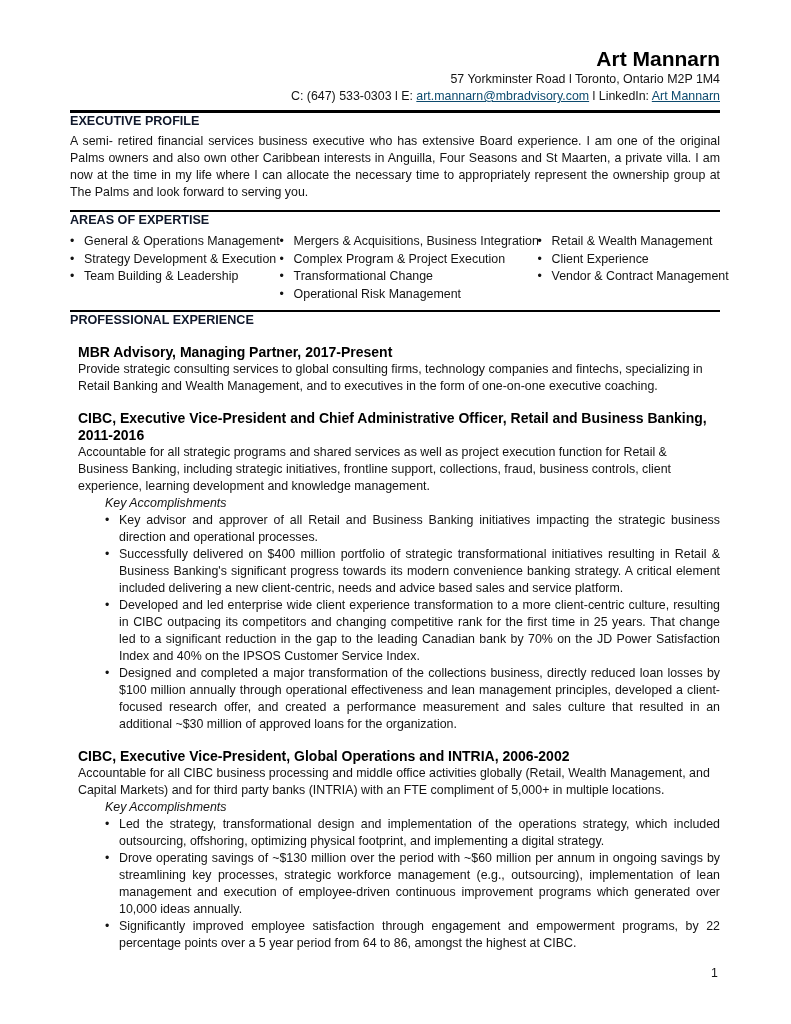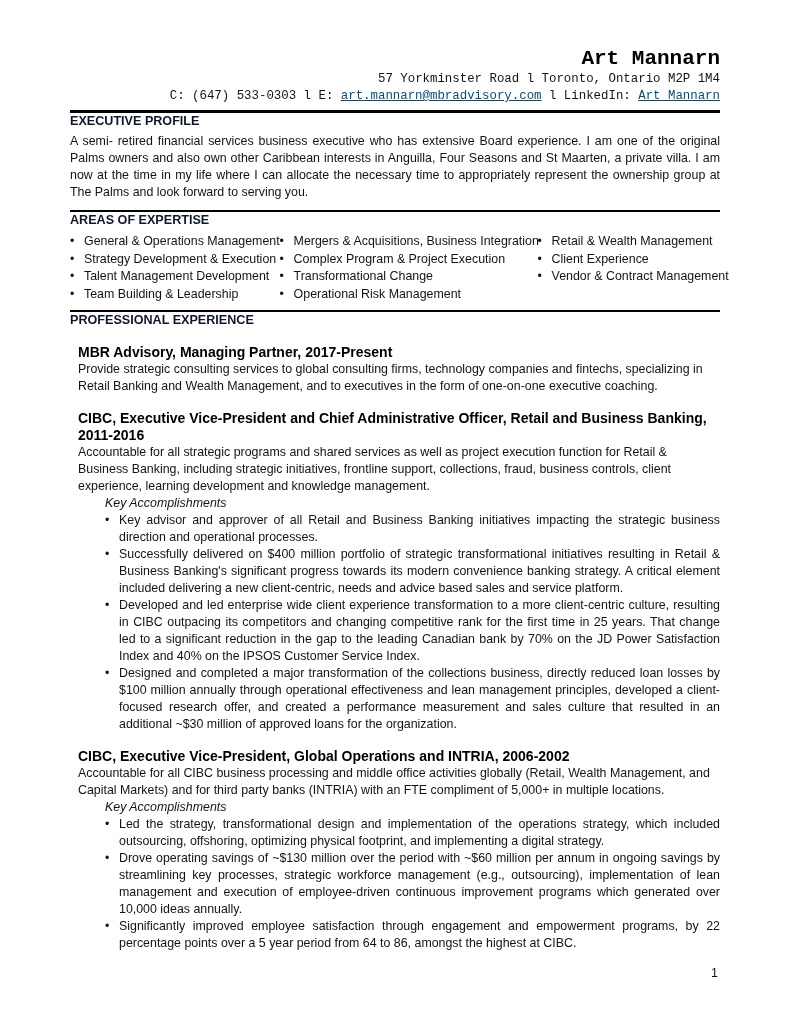--- a/index.html
+++ b/index.html
@@ -12,21 +12,21 @@
     line-height: 17px;
     color: #131313;
   }
   .page {
     position: relative;
     width: 791px; height: 1024px;
     padding: 46px 71px 0 70px;
     overflow: hidden;
   }
   
-  .header { text-align: right; font-family: Liberation Mono, monospace; }
+  .header { text-align: right; }
   .name { font-size: 21px; line-height: 25px; font-weight: 700; margin: 0; color: #000; }
   .hline { line-height: 17px; }
   a.link { color: #0c4a6e; text-decoration: underline; cursor: pointer; }
   
   .rule { border: 0; border-top: 3px solid #000; margin: 0; }
   .rule.header-rule { margin-top: 5px; border-top-width: 3.5px; }
   .rule.mid { border-top-width: 2.8px; }
   
   h2.sec { font-size: 12.6px; line-height: 17px; font-weight: 700; margin: 0; color: #0f172a; }
   .sec-exec { margin-top: 13px; }
@@ -70,21 +70,20 @@
   </section>
 
   <hr class="rule mid">
 
   <section>
     <h2 class="sec sec-areas">AREAS OF EXPERTISE</h2>
     <div class="cols">
       <ul class="col c1">
         <li>General &amp; Operations Management</li>
         <li>Strategy Development &amp;  Execution</li>
-        <li>Talent Management Development</li>
         <li>Team Building &amp; Leadership</li>
       </ul>
       <ul class="col c2">
         <li>Mergers &amp; Acquisitions, Business Integration</li>
         <li>Complex Program &amp; Project Execution</li>
         <li>Transformational Change</li>
         <li>Operational Risk Management</li>
       </ul>
       <ul class="col c3">
         <li>Retail &amp; Wealth Management</li>

